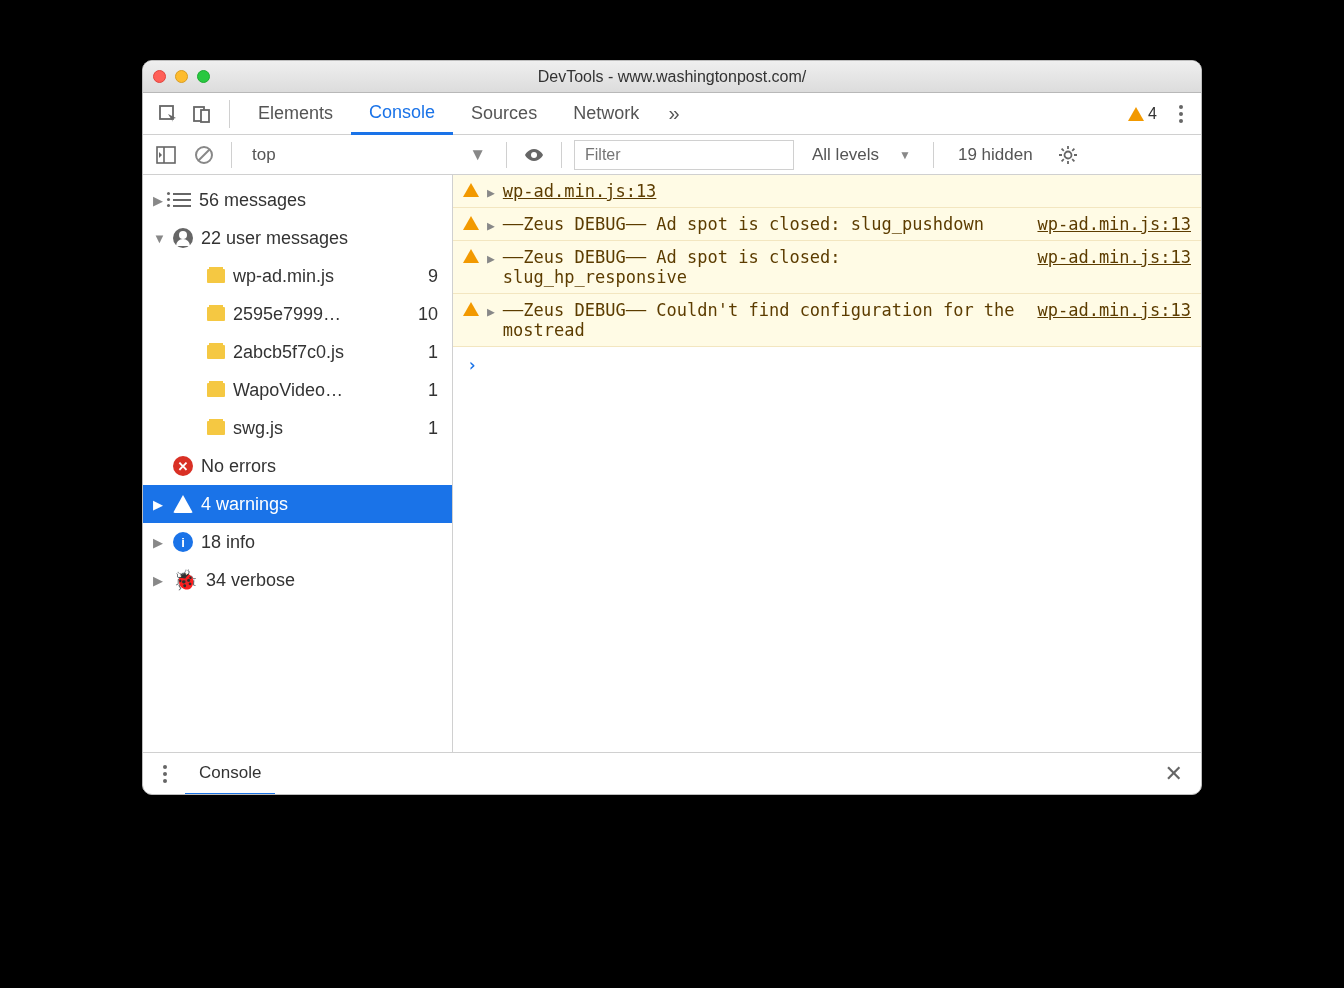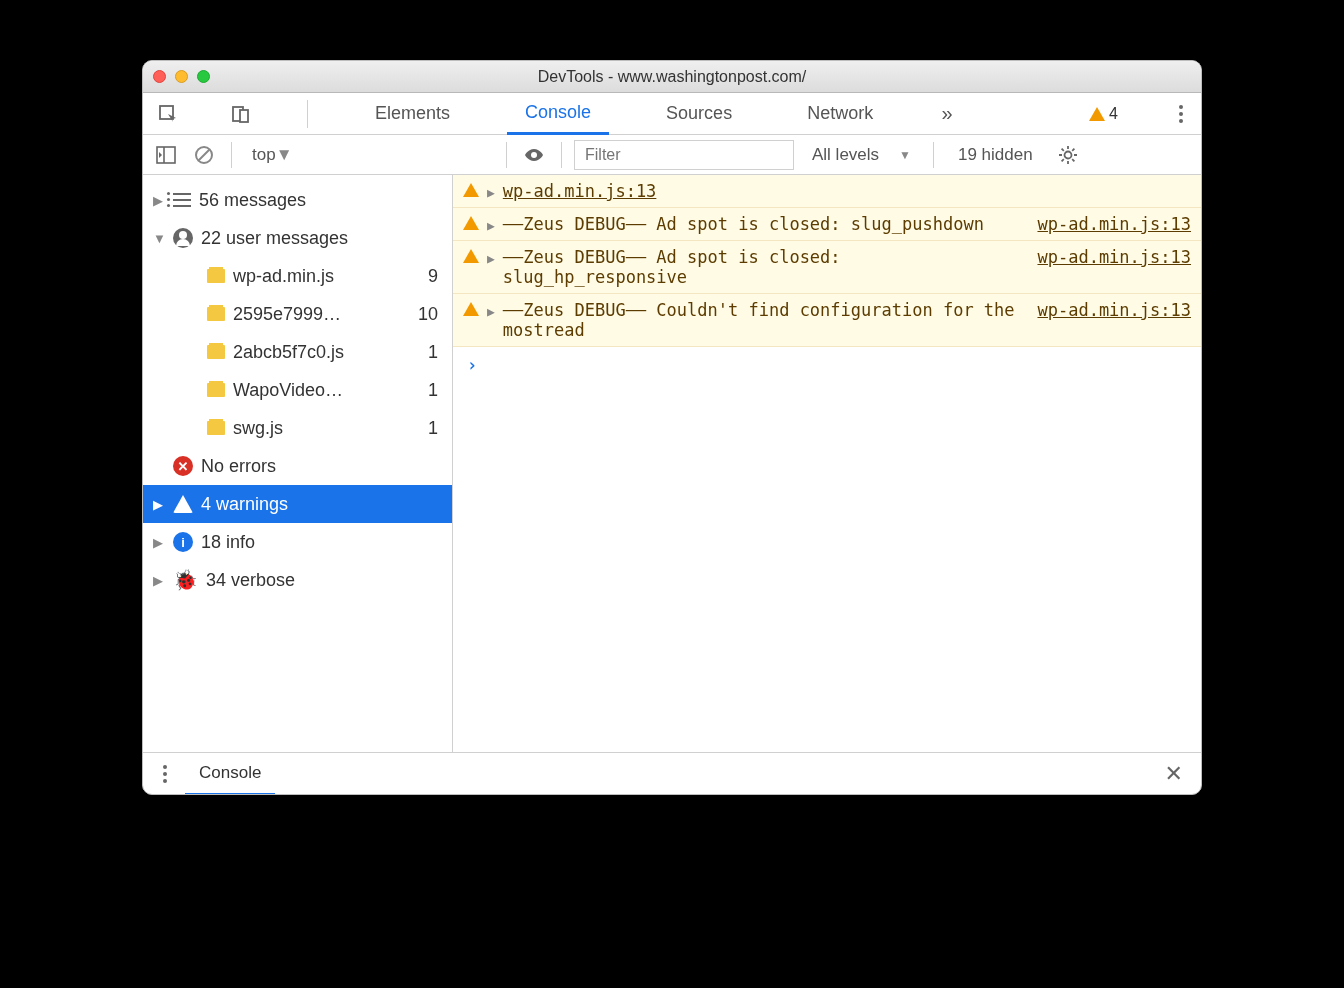--- a/index.html
+++ b/index.html
@@ -40,39 +40,38 @@
 .dot.green{background:#28c840;border:1px solid #1dab30;}
 .title { position:absolute; left:0; right:0; text-align:center; font-size:16px; color:#333; font-weight:500; pointer-events:none;}
 .tabs {
   height: 42px;
   display:flex;
   align-items:center;
   border-bottom: 1px solid #d0d0d0;
   padding: 0 8px;
   font-size: 18px;
   color:#555;
-  gap:39px;
 }
 .tabs .icon-btn { width:30px; height:30px; display:flex;align-items:center;justify-content:center; margin:0 2px; border-radius:2px; cursor:pointer;}
 .tabs .divider { width:1px; height:28px; background:#d0d0d0; margin:0 10px;}
 .tab { padding: 0 18px; height:100%; display:flex; align-items:center; cursor:pointer;}
 .tab.active { color:#1a73e8; border-bottom: 3px solid #1a73e8; margin-bottom:-1px; font-weight:500;}
 .spacer { flex:1; }
 .badge-warn { display:flex; align-items:center; gap:4px; font-size:16px; color:#333; margin-right:12px;}
 .kebab { width:24px; display:flex; flex-direction:column; align-items:center; gap:3px; cursor:pointer;}
 .kdot{width:4px;height:4px;border-radius:50%;background:#666;}
 .toolbar {
   height: 40px;
   border-bottom:1px solid #d0d0d0;
   display:flex; align-items:center; padding:0 8px;
   font-size:17px; color:#555; gap:8px;
 }
 .tool-btn{width:30px;height:30px;display:flex;align-items:center;justify-content:center;cursor:pointer;}
 .vdiv{width:1px;height:26px;background:#d0d0d0;margin:0 4px;}
-.context-sel{flex:0 0 250px; display:flex;align-items:center;justify-content:flex-start;padding:0 8px;height:30px;}
+.context-sel{flex:0 0 250px; display:flex;align-items:center;justify-content:space-between;padding:0 8px;height:30px;}
 .filter-input{border:1px solid #d0d0d0;height:30px;padding:0 10px;font-size:16px;color:#666;width:220px;}
 .levels{display:flex;align-items:center;gap:20px;padding:0 10px;}
 .hidden-ct{padding:0 12px;}
 .gear{width:30px;}
 .main { flex:1; display:flex; overflow:hidden;}
 .sidebar { width:310px; border-right:1px solid #d0d0d0; font-size:18px; color:#333; padding-top:6px;}
 .srow{display:flex;align-items:center;height:38px;padding-left:10px;gap:8px;cursor:pointer;}
 .srow .caret{width:12px;color:#888;font-size:13px;}
 .srow.level1{padding-left:10px;}
 .srow.level2{padding-left:64px;}

